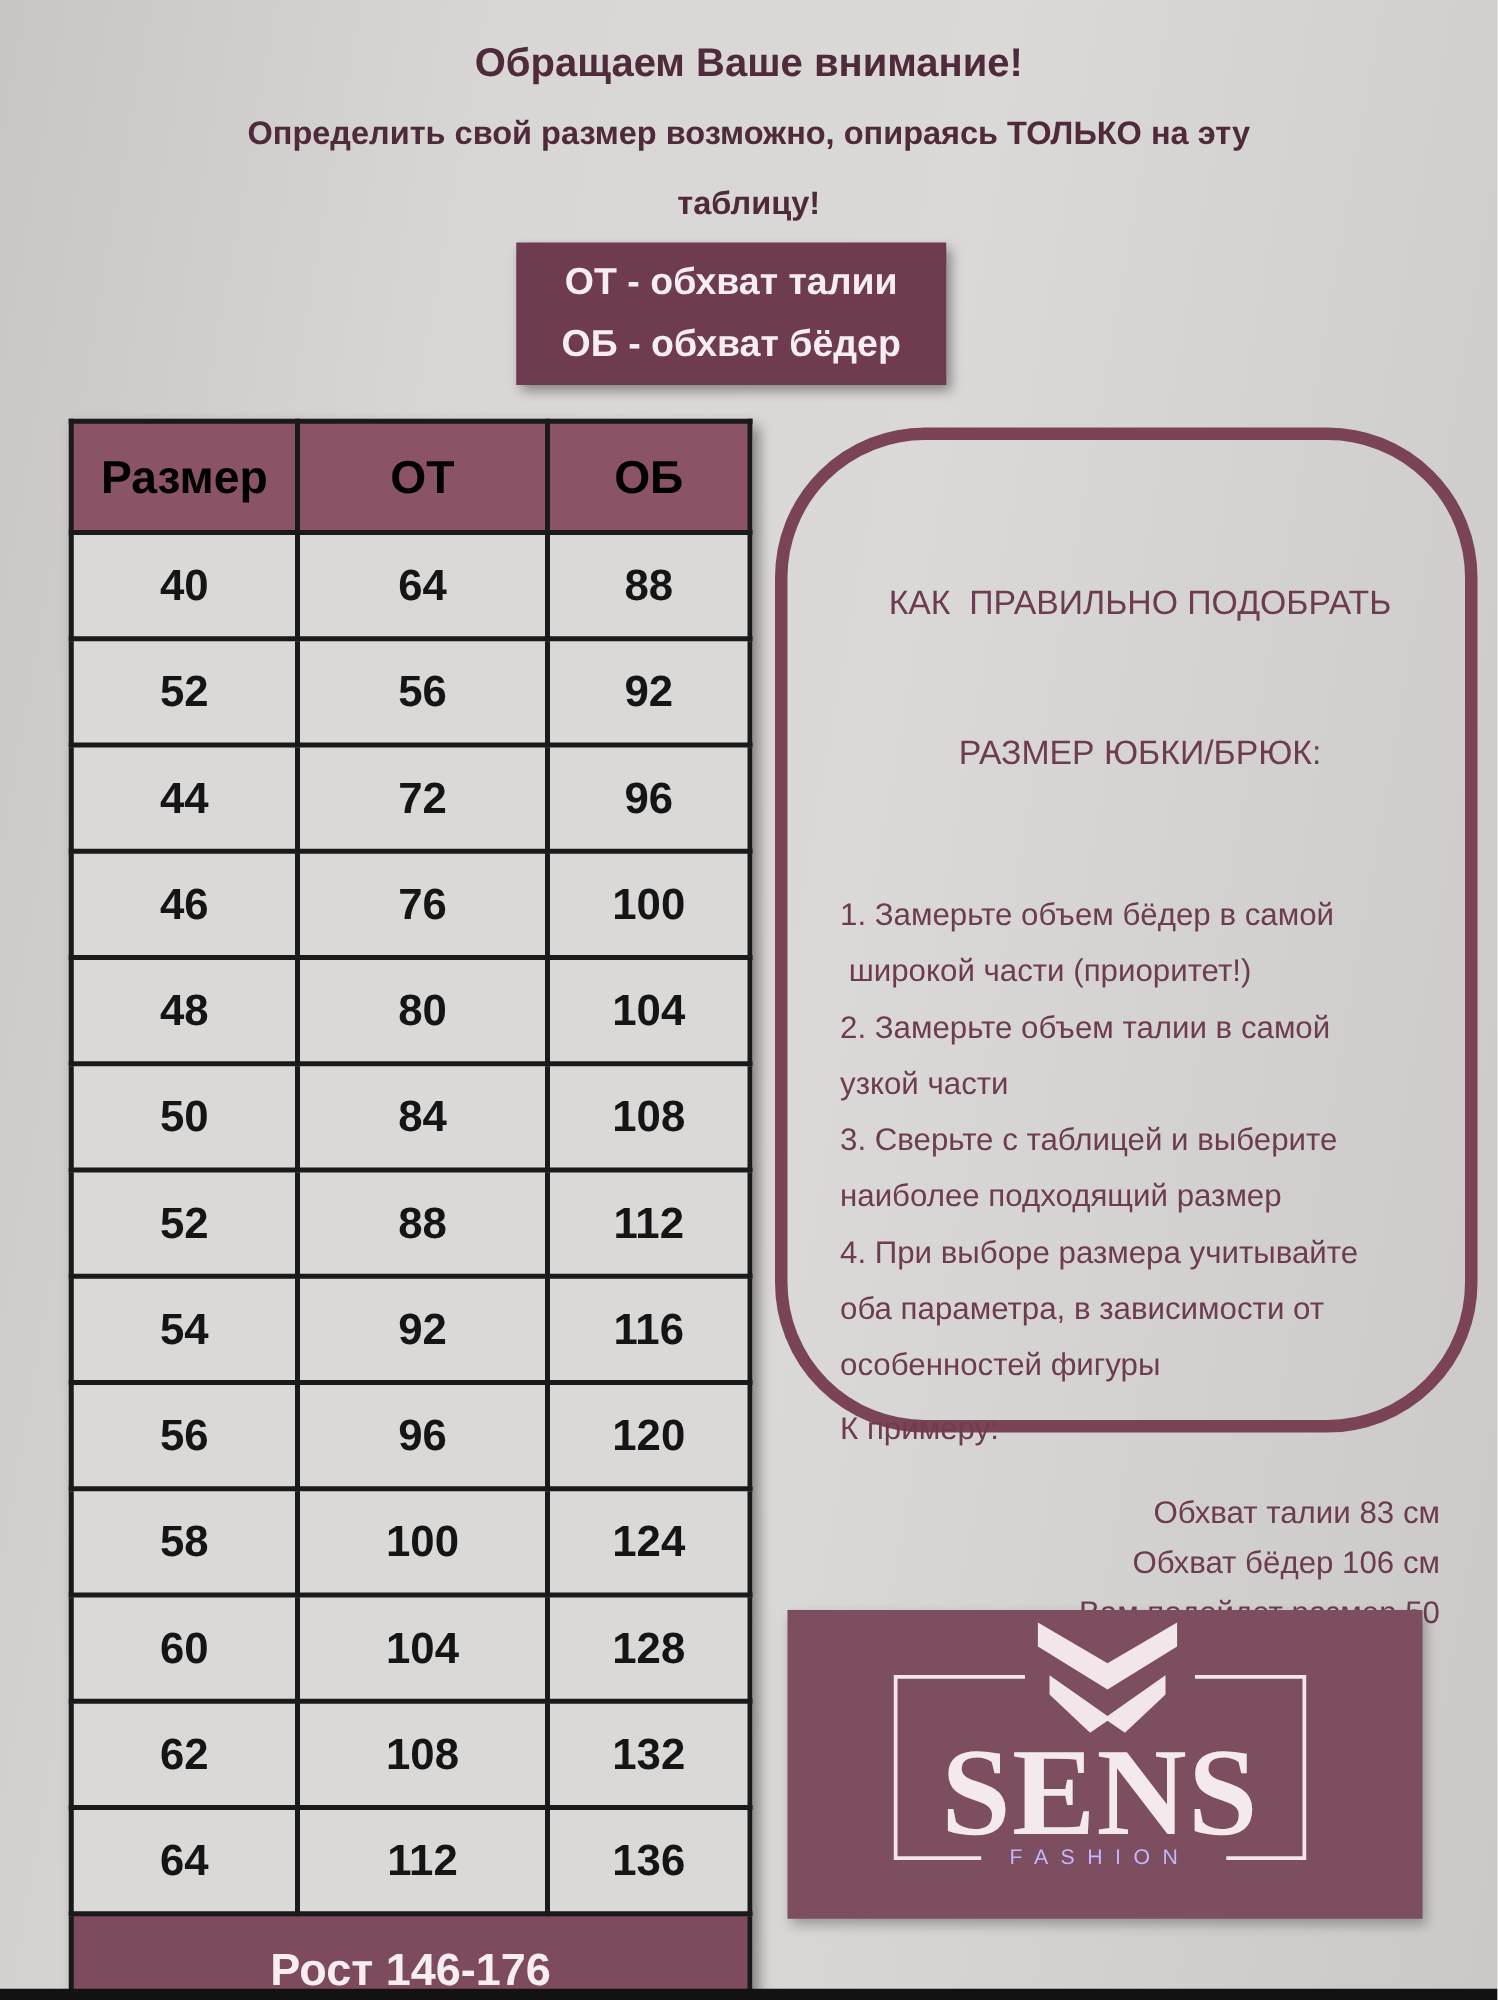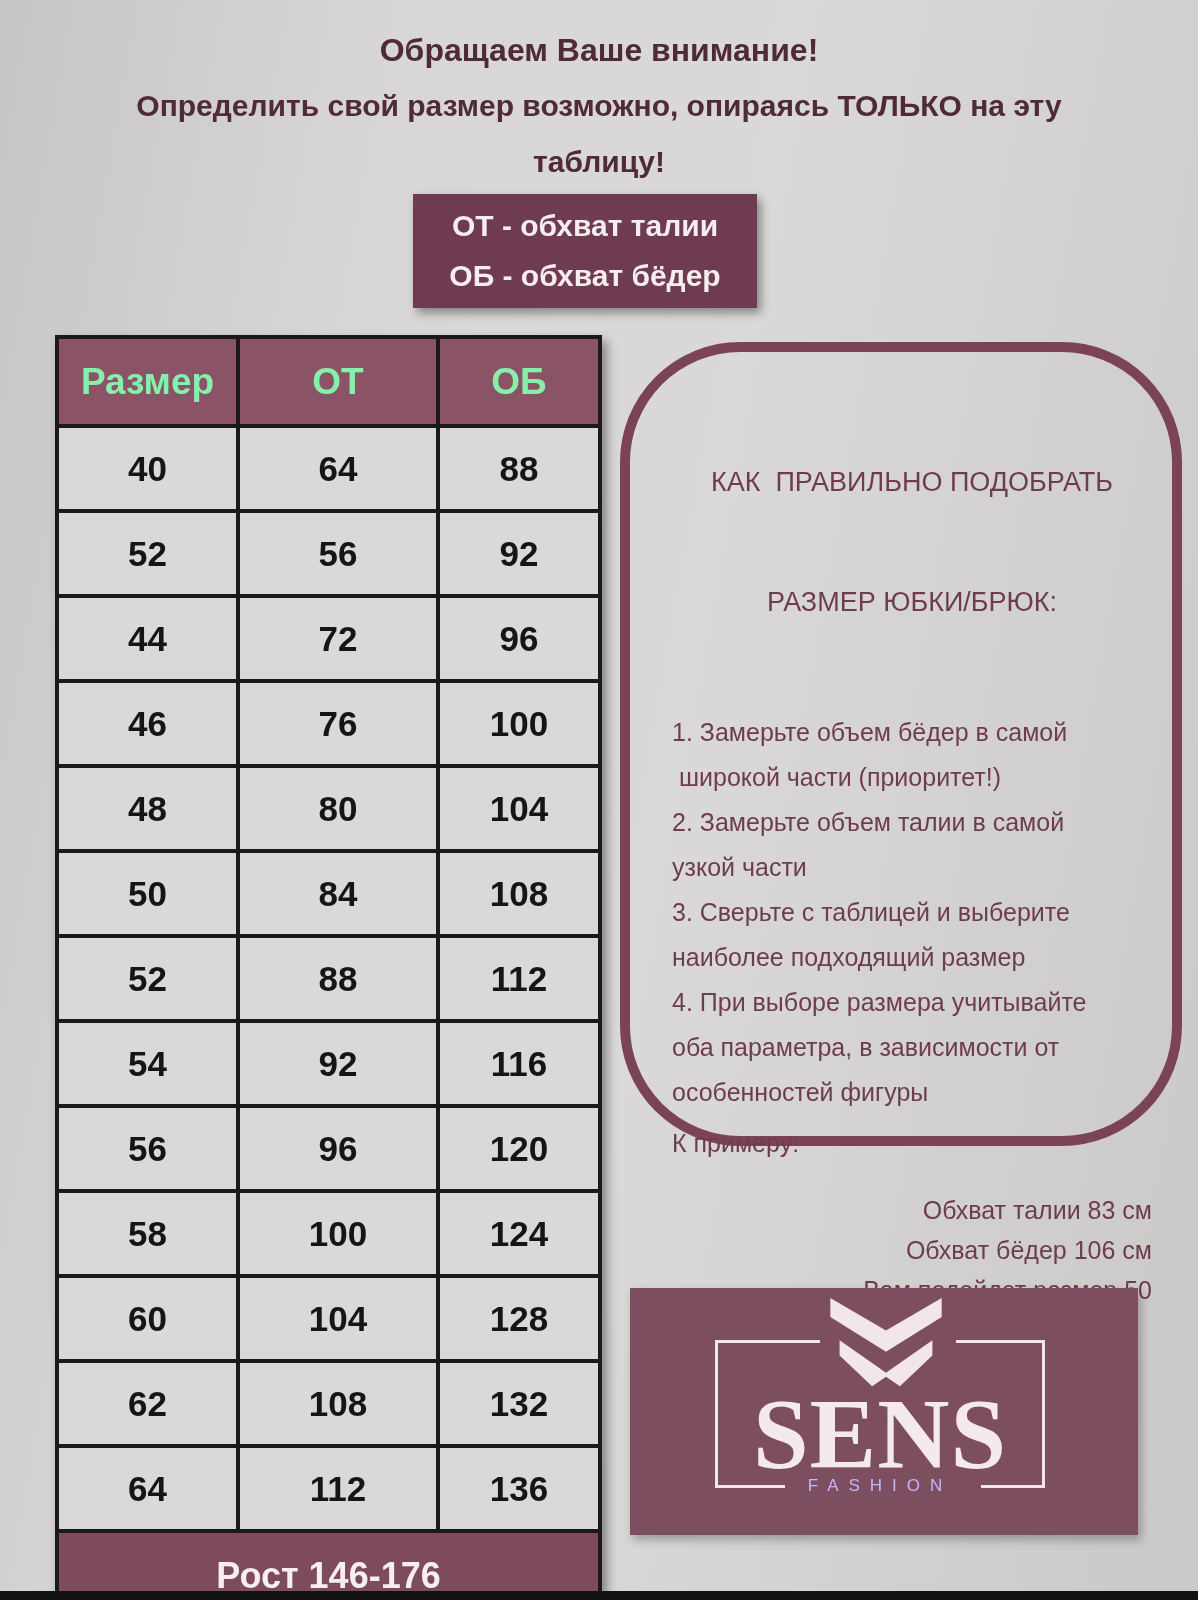--- a/index.html
+++ b/index.html
@@ -9,40 +9,40 @@
     overflow:hidden;
     font-family:"Liberation Sans","DejaVu Sans",sans-serif;
     background:linear-gradient(100deg,#c8c6c4 0%,#d9d7d5 28%,#dbd9d7 55%,#d2d0ce 80%,#cbc9c7 100%);
   }
   
   .title-block{
     position:absolute;left:0;top:22px;width:1198px;
     text-align:center;color:#4f2a3a;font-weight:700;
   }
   .title-line1{font-size:32px;line-height:56px;}
-  .title-line2,.title-line3{font-size:30px;line-height:56px;text-align:center;}
+  .title-line2,.title-line3{font-size:26px;line-height:56px;text-align:center;}
   
   .legend-box{
     position:absolute;left:413px;top:194px;width:344px;height:114px;
     background:#6e3b50;color:#f6edf1;font-weight:700;font-size:30px;
     text-align:center;line-height:50px;padding-top:7px;box-sizing:border-box;
     box-shadow:4px 5px 9px rgba(0,0,0,.38);
   }
   
   .size-table{
     position:absolute;left:55px;top:335px;width:543px;
     border-collapse:collapse;table-layout:fixed;
     box-shadow:5px 6px 10px rgba(0,0,0,.40);
   }
   .size-table th,.size-table td{
     border:4px solid #1a1a1a;text-align:center;vertical-align:middle;
     font-weight:700;padding:0;
   }
   .size-table th{
-    background:#8a5366;color:#86efac;font-size:37px;height:85px;
+    background:#8a5366;color:#000000;font-size:37px;height:85px;
   }
   .size-table td{
     background:#dbd9d7;color:#151515;font-size:35px;height:81px;
   }
   .size-table tr.footer-row td{
     background:#7d4a5e;color:#f7eef2;font-size:36px;height:85px;
   }
   
   .guide-panel{
     position:absolute;left:620px;top:342px;width:562px;height:804px;

